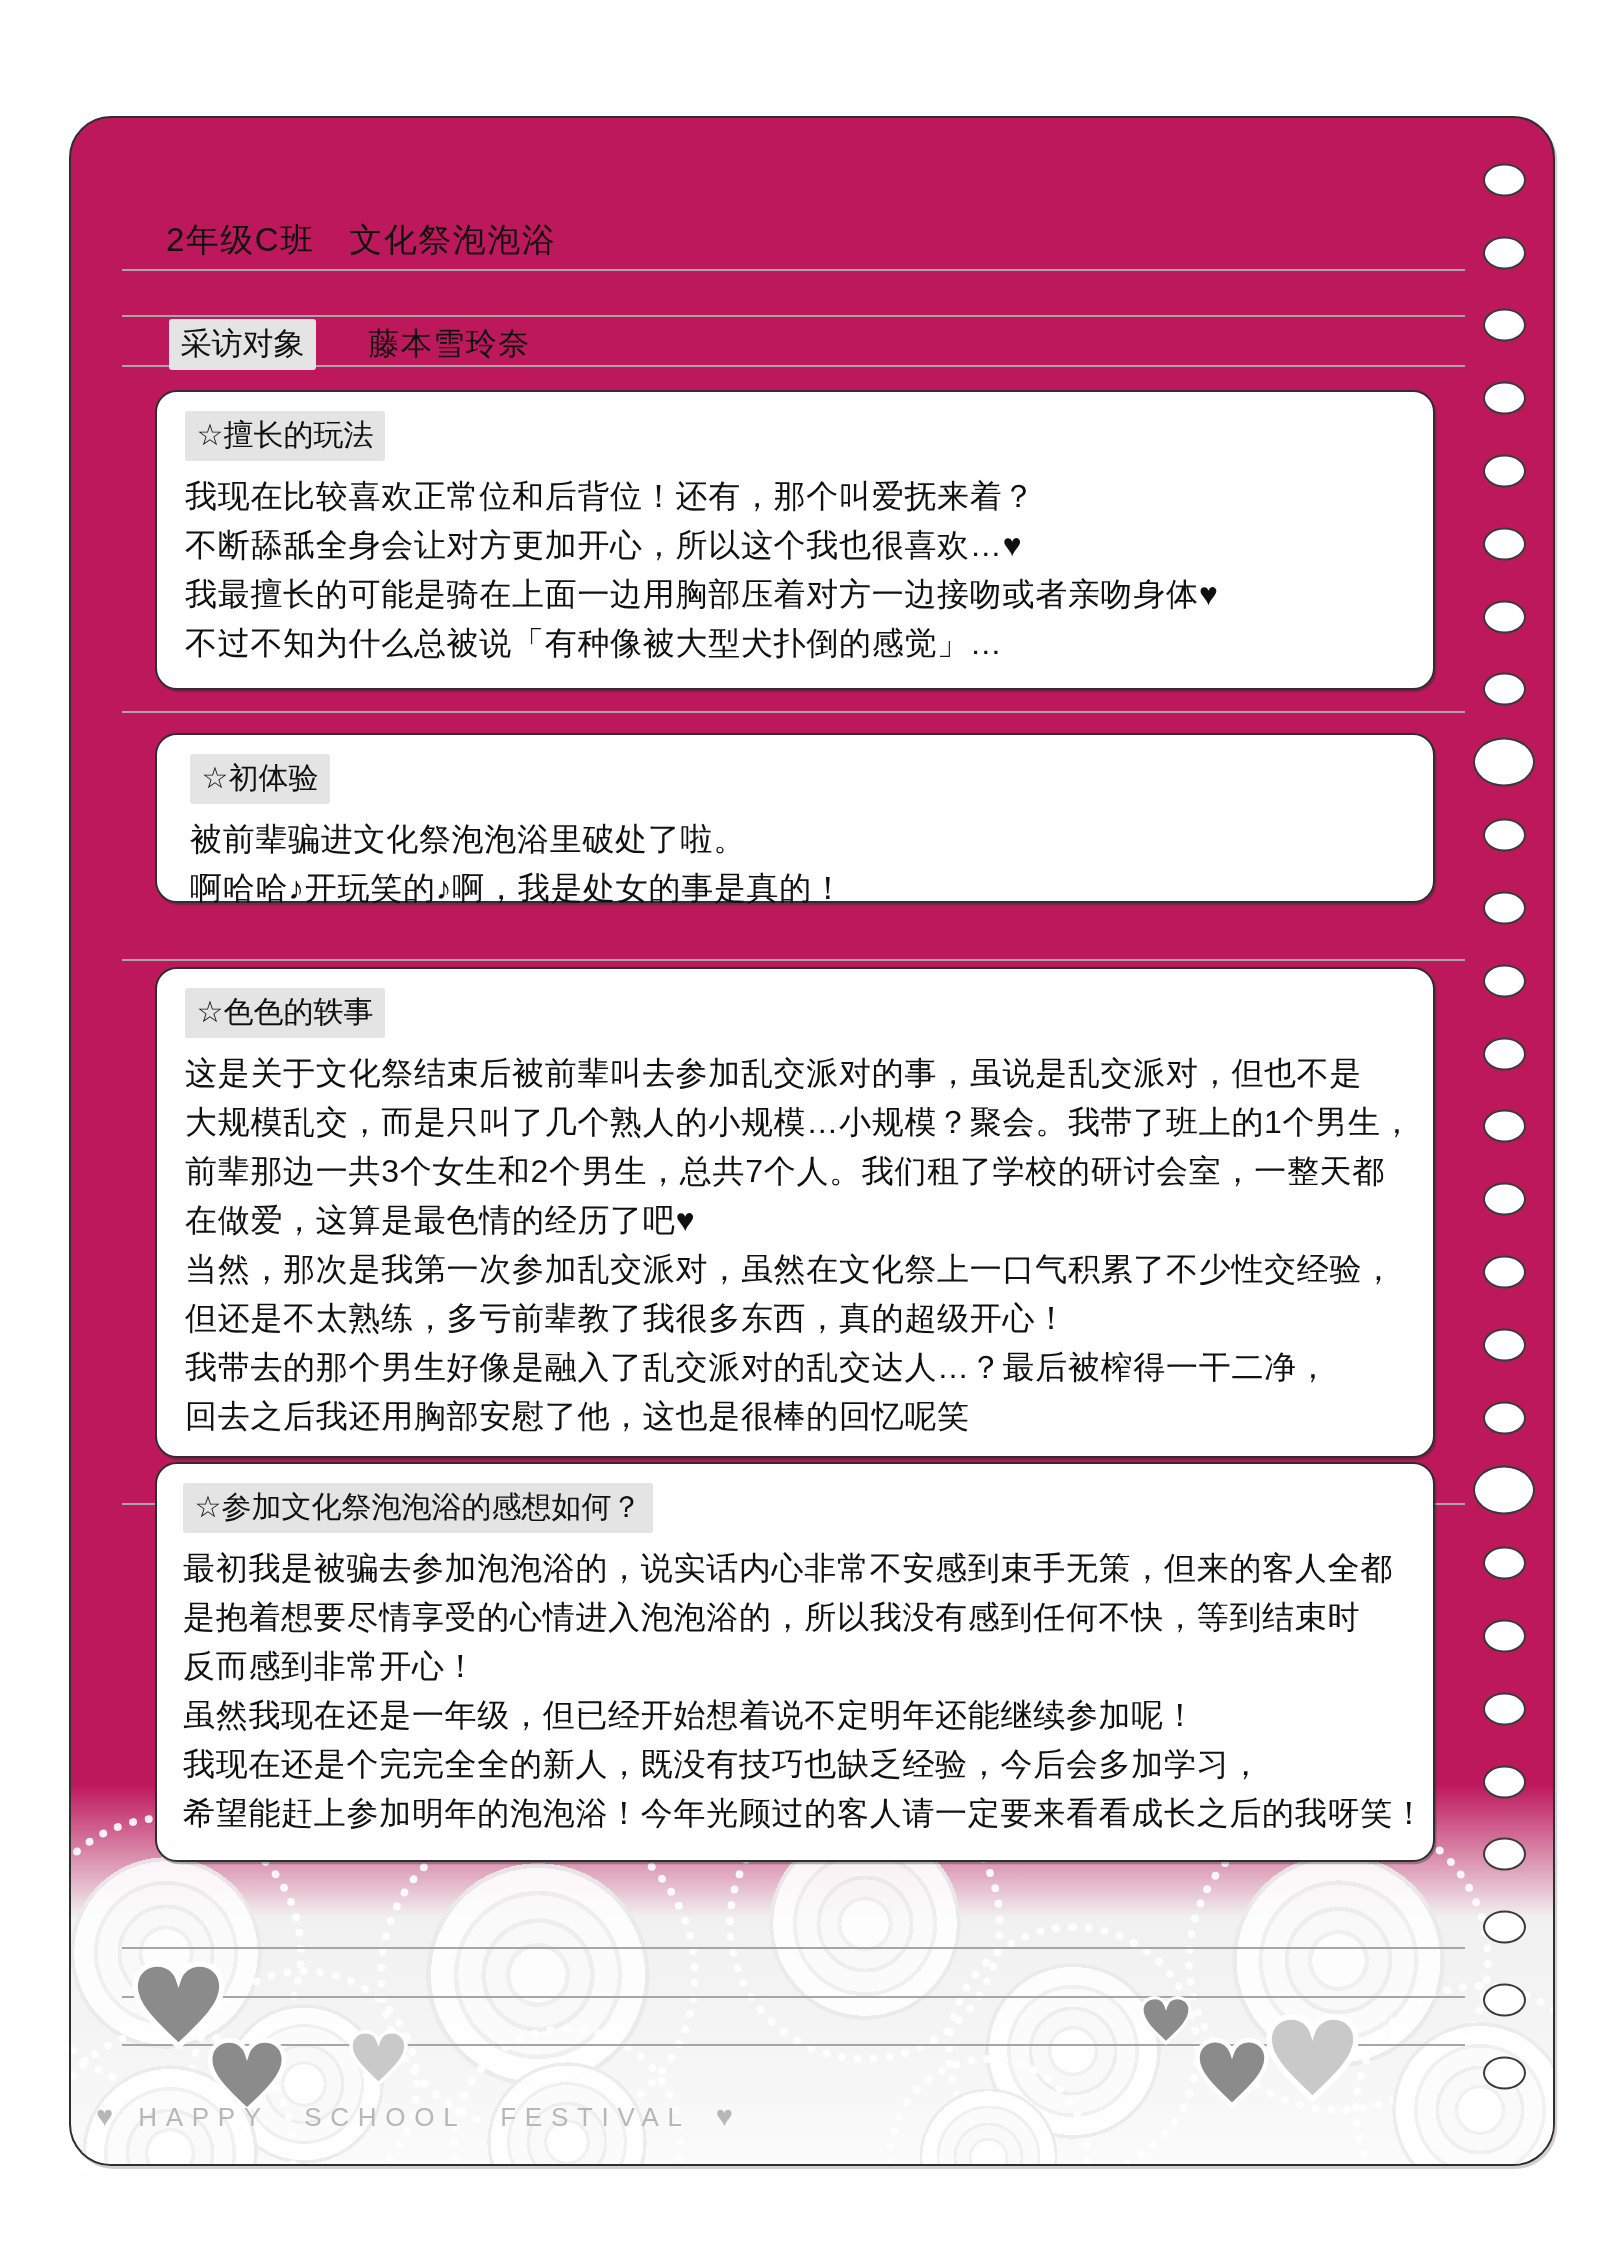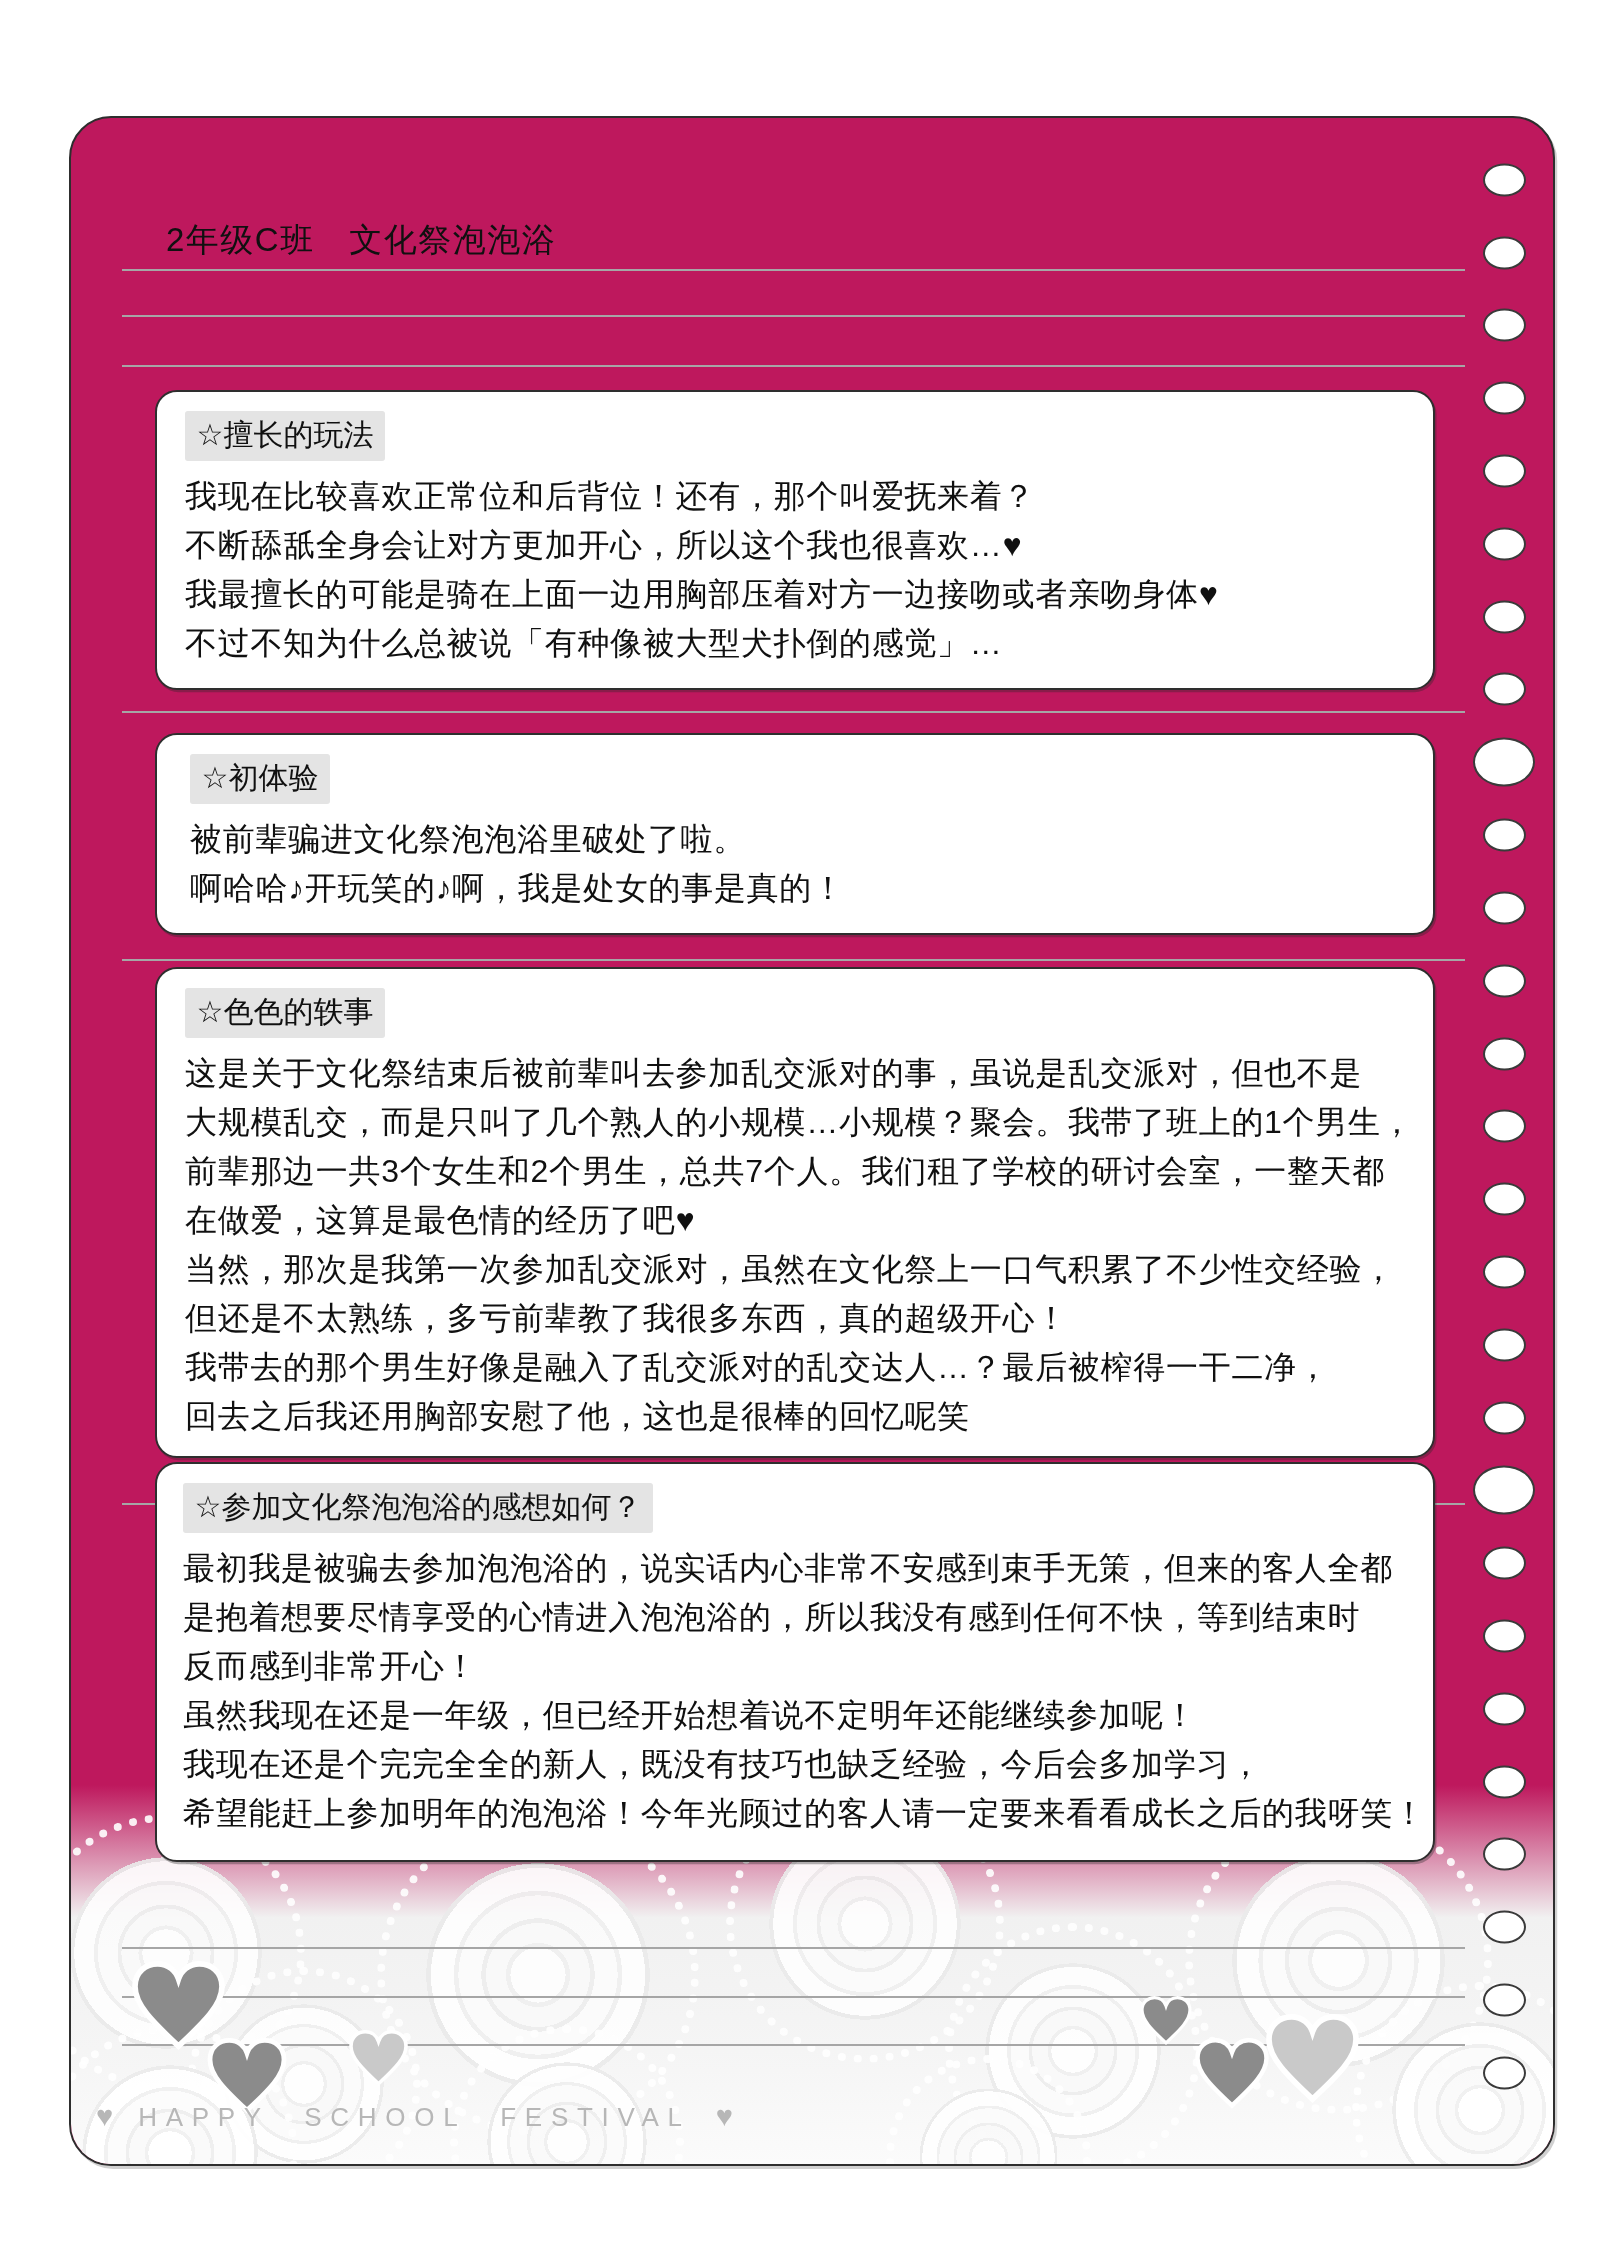--- a/index.html
+++ b/index.html
@@ -21,21 +21,21 @@
 
   
   .qa-box{position:absolute;left:84px;width:1280px;background:#ffffff;
           border:2.9px solid #2e2e2e;border-radius:22px;
           box-shadow:1.5px 2.2px 0 rgba(40,40,40,.35);
           padding:19px 28px;box-sizing:border-box;z-index:3;}
   .qa-title{display:inline-block;font-size:30px;margin-bottom:11.6px;}
   .qa-line{font-size:32px;line-height:49px;letter-spacing:0.7px;white-space:nowrap;}
 
   #box-1{top:272px;height:300px;}
-  #box-2{top:615px;height:202px;padding-left:33px;}
+  #box-2{top:615px;height:170px;padding-left:33px;}
   #box-3{top:849px;height:491px;}
   #box-4{top:1344px;height:400px;padding-left:26px;}
 
   
   .hole{position:absolute;left:1412px;width:39px;height:29px;border:2.9px solid #3a3a3a;
         border-radius:50%;background:#fff;transform:translateY(-50%);z-index:6;}
   .hole-big{left:1402px;width:58px;height:45px;}
 
   
   .footer-bg{position:absolute;left:0;top:1667px;width:1482px;height:379px;z-index:0;
@@ -72,20 +72,24 @@
   <div class="rule" style="top:197px;"></div>
   <div class="rule" style="top:247px;"></div>
   <div class="rule" style="top:593px;"></div>
   <div class="rule" style="top:841px;"></div>
   <div class="rule" style="top:1385px;"></div>
   <div class="rule" style="top:1829px;"></div>
   <div class="rule" style="top:1878px;"></div>
   <div class="rule" style="top:1926px;"></div>
 
   <div class="page-title">2年级C班　文化祭泡泡浴</div>
+  <div class="interview-row">
+    <span class="chip">采访对象</span>
+    <span class="interview-name">藤本雪玲奈</span>
+  </div>
 
   <div class="qa-box" id="box-1">
     <span class="qa-title chip">☆擅长的玩法</span>
     <div class="qa-line">我现在比较喜欢正常位和后背位！还有，那个叫爱抚来着？</div>
     <div class="qa-line">不断舔舐全身会让对方更加开心，所以这个我也很喜欢…♥</div>
     <div class="qa-line">我最擅长的可能是骑在上面一边用胸部压着对方一边接吻或者亲吻身体♥</div>
     <div class="qa-line">不过不知为什么总被说「有种像被大型犬扑倒的感觉」…</div>
   </div>
 
   <div class="qa-box" id="box-2">

